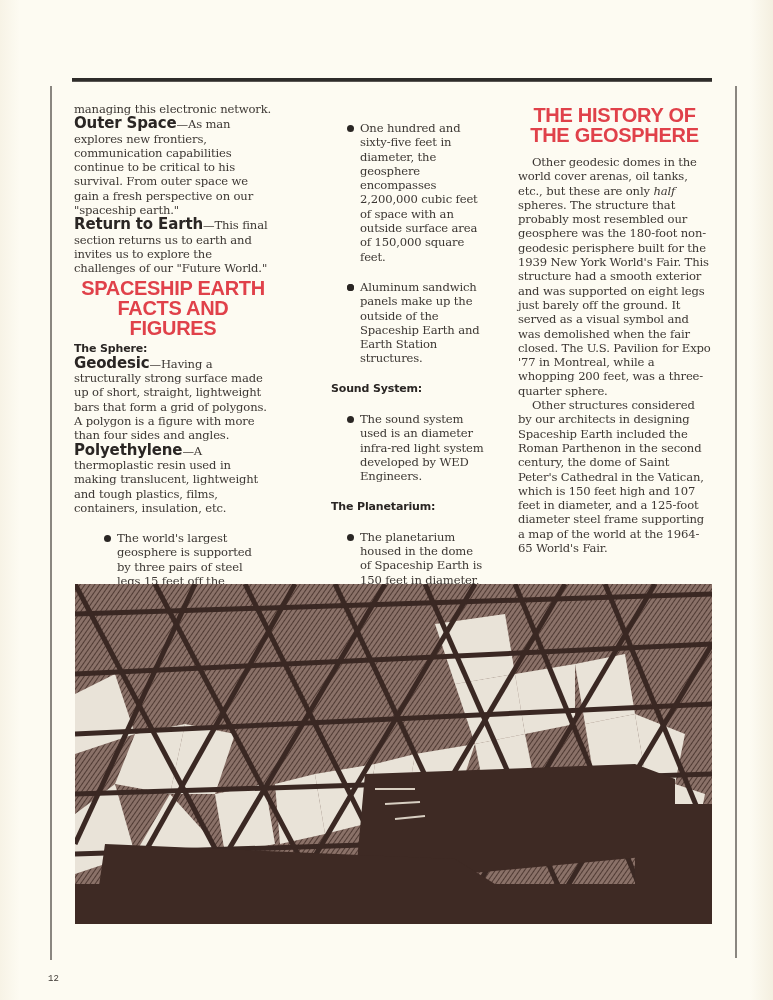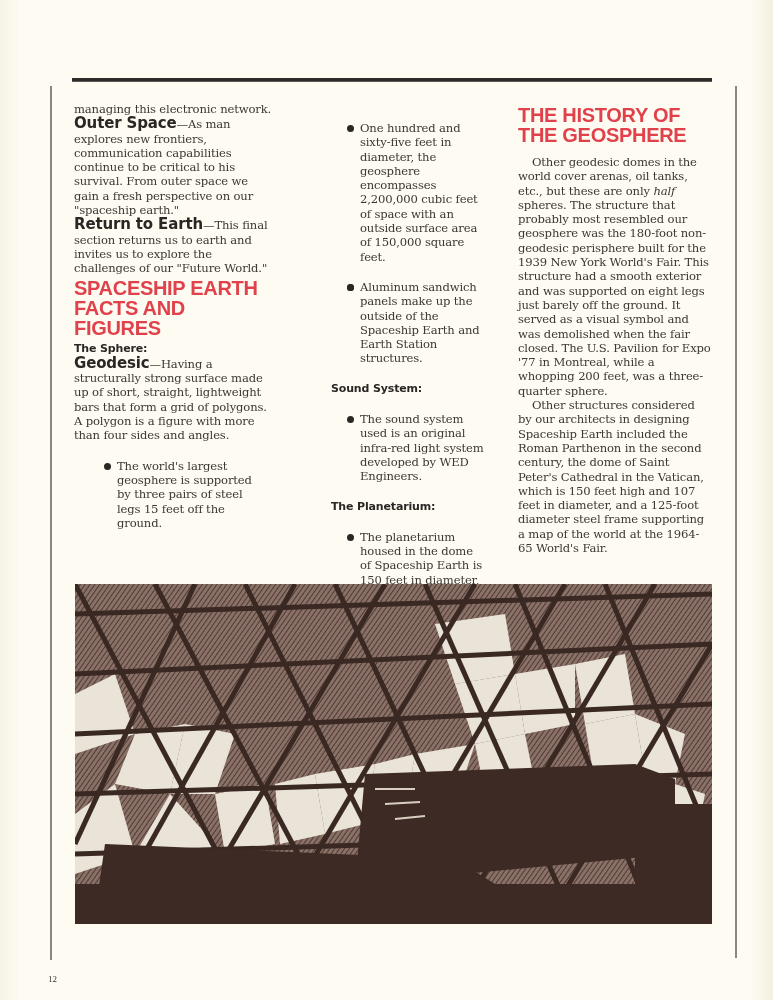--- a/index.html
+++ b/index.html
@@ -15,52 +15,53 @@
     .top-rule { position: absolute; left: 72px; top: 78px; width: 640px; height: 4px;
       border-top: 3px solid #2e2c2a; border-bottom: 1px solid #5a5754; box-sizing: border-box; }
     .col { position: absolute; font-size: 11.6px; line-height: 14.3px; letter-spacing: -0.15px; }
     .col1 { left: 74px; top: 102px; width: 198px; }
     .col2 { left: 331px; top: 105px; width: 170px; }
     .col3 { left: 518px; top: 103px; width: 193px; }
     .p { margin: 0; }
     .term { font-family: "DejaVu Sans", "Liberation Sans", sans-serif; font-weight: bold; font-size: 15px; color: #2a2624; }
     .subhead { font-family: "DejaVu Sans", "Liberation Sans", sans-serif; font-weight: bold; font-size: 11px; color: #2a2624; margin: 0; }
     .heading { font-family: "Liberation Sans", "DejaVu Sans", sans-serif; font-weight: bold; color: #e0414a;
-      font-size: 20px; line-height: 20px; letter-spacing: -0.3px; margin: 2px 0 4px 0; text-transform: uppercase; }
+      font-size: 20px; line-height: 20px; letter-spacing: -0.3px; margin: 2px 0 4px 0; text-transform: uppercase; text-align: center; }
     .bullet { position: relative; padding-left: 13px; margin: 16px; }
     .bullet .dot { position: absolute; left: 0; top: 4px; width: 7px; height: 7px; border-radius: 50%; background: #2a2624; }
     .indent-bullet { margin-left: 30px; }
     .indent { text-indent: 14px; }
     .photo { position: absolute; left: 75px; top: 584px; width: 637px; height: 340px; overflow: hidden; background: #4a332c; }
-    .page-number { position: absolute; left: 48px; top: 974px; font-family: Liberation Serif, serif; font-size: 9px; color: #3c3733; }
+    .page-number { position: absolute; left: 48px; top: 974px; font-family: Liberation Mono, monospace; font-size: 9px; color: #3c3733; }
   </style>
 </head>
 <body>
 
 <div class="page-shadow"></div>
 <div class="vline left"></div>
 <div class="vline right"></div>
 <div class="top-rule"></div>
 
 <div class="col col1">
   <p class="p">managing this electronic network.</p>
   <p class="p"><span class="term">Outer Space</span><span>—As man explores new frontiers, communication capabilities continue to be critical to his survival. From outer space we gain a fresh perspective on our "spaceship earth."</span></p>
   <p class="p"><span class="term">Return to Earth</span><span>—This final section returns us to earth and invites us to explore the challenges of our "Future World."</span></p>
   <h2 class="heading">Spaceship Earth Facts and Figures</h2>
   <p class="subhead">The Sphere:</p>
   <p class="p"><span class="term">Geodesic</span><span>—Having a structurally strong surface made up of short, straight, lightweight bars that form a grid of polygons. A polygon is a figure with more than four sides and angles.</span></p>
+  <p class="p"><span class="term">Polyethylene</span><span>—A thermoplastic resin used in making translucent, lightweight and tough plastics, films, containers, insulation, etc.</span></p>
   <p class="bullet indent-bullet"><span class="dot"></span><span>The world's largest geosphere is supported by three pairs of steel legs 15 feet off the ground.</span></p>
 </div>
 
 <div class="col col2">
   <p class="bullet"><span class="dot"></span><span>One hundred and sixty-five feet in diameter, the geosphere encompasses 2,200,000 cubic feet of space with an outside surface area of 150,000 square feet.</span></p>
   <p class="bullet"><span class="dot"></span></p>
   <p class="bullet"><span class="dot"></span><span>Aluminum sandwich panels make up the outside of the Spaceship Earth and Earth Station structures.</span></p>
   <p class="subhead" style="margin-top:3px">Sound System:</p>
-  <p class="bullet"><span class="dot"></span><span>The sound system used is an original infra-red light system developed by WED Engineers.</span></p>
+  <p class="bullet"><span class="dot"></span><span>The sound system used is an diameter infra-red light system developed by WED Engineers.</span></p>
   <p class="subhead" style="margin-top:8px">The Planetarium:</p>
   <p class="bullet"><span class="dot"></span><span>The planetarium housed in the dome of Spaceship Earth is 150 feet in diameter, about twice the size of most planetariums. A special projector had to be built from scratch to accommodate our needs.</span></p>
 </div>
 
 <div class="col col3">
   <h2 class="heading" style="margin-bottom:10px">The History of the Geosphere</h2>
   <p class="p indent"><span>Other geodesic domes in the world cover arenas, oil tanks, etc., but these are only </span><em>half</em><span> spheres. The structure that probably most resembled our geosphere was the 180-foot non-geodesic perisphere built for the 1939 New York World's Fair. This structure had a smooth exterior and was supported on eight legs just barely off the ground. It served as a visual symbol and was demolished when the fair closed. The U.S. Pavilion for Expo '77 in Montreal, while a whopping 200 feet, was a three-quarter sphere.</span></p>
   <p class="p indent">Other structures considered by our architects in designing Spaceship Earth included the Roman Parthenon in the second century, the dome of Saint Peter's Cathedral in the Vatican, which is 150 feet high and 107 feet in diameter, and a 125-foot diameter steel frame supporting a map of the world at the 1964-65 World's Fair.</p>
 </div>
 

